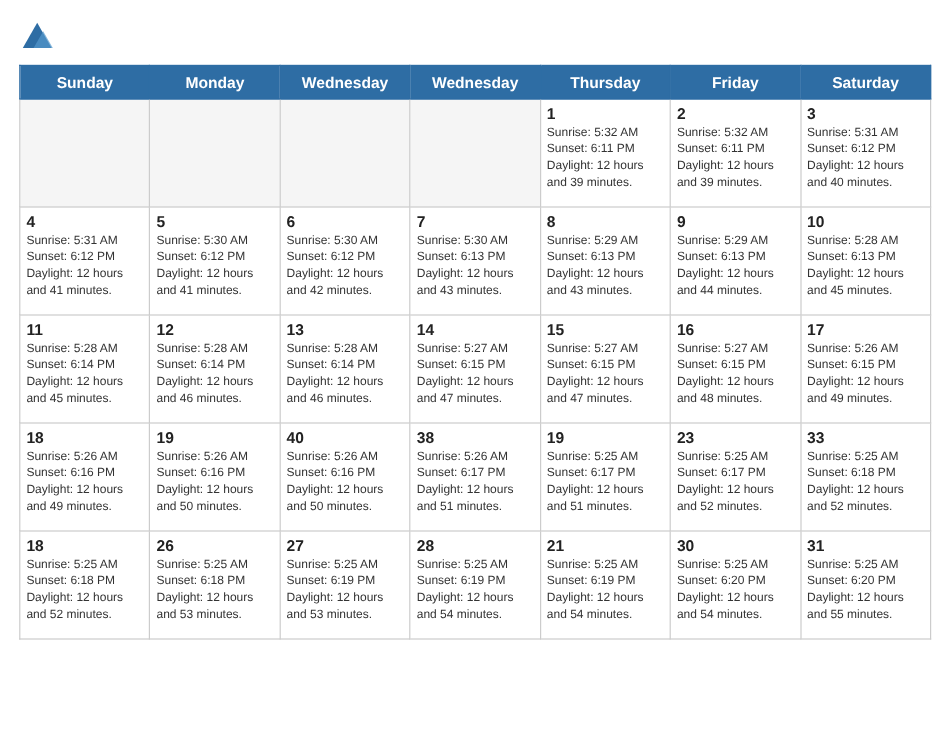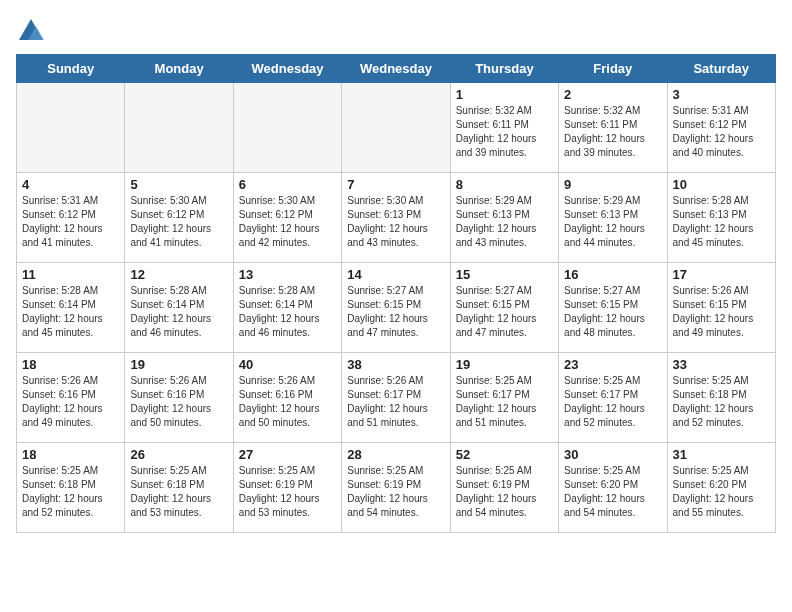--- a/index.html
+++ b/index.html
@@ -326,21 +326,21 @@
 and 53 minutes.</div>
         </td>
         <td>
           <span class="day-number">28</span>
           <div class="cell-info" style="white-space: pre-line;">Sunrise: 5:25 AM
 Sunset: 6:19 PM
 Daylight: 12 hours
 and 54 minutes.</div>
         </td>
         <td>
-          <span class="day-number">52</span>
+          <span class="day-number">21</span>
           <div class="cell-info" style="white-space: pre-line;">Sunrise: 5:25 AM
 Sunset: 6:19 PM
 Daylight: 12 hours
 and 54 minutes.</div>
         </td>
         <td>
           <span class="day-number">30</span>
           <div class="cell-info" style="white-space: pre-line;">Sunrise: 5:25 AM
 Sunset: 6:20 PM
 Daylight: 12 hours

